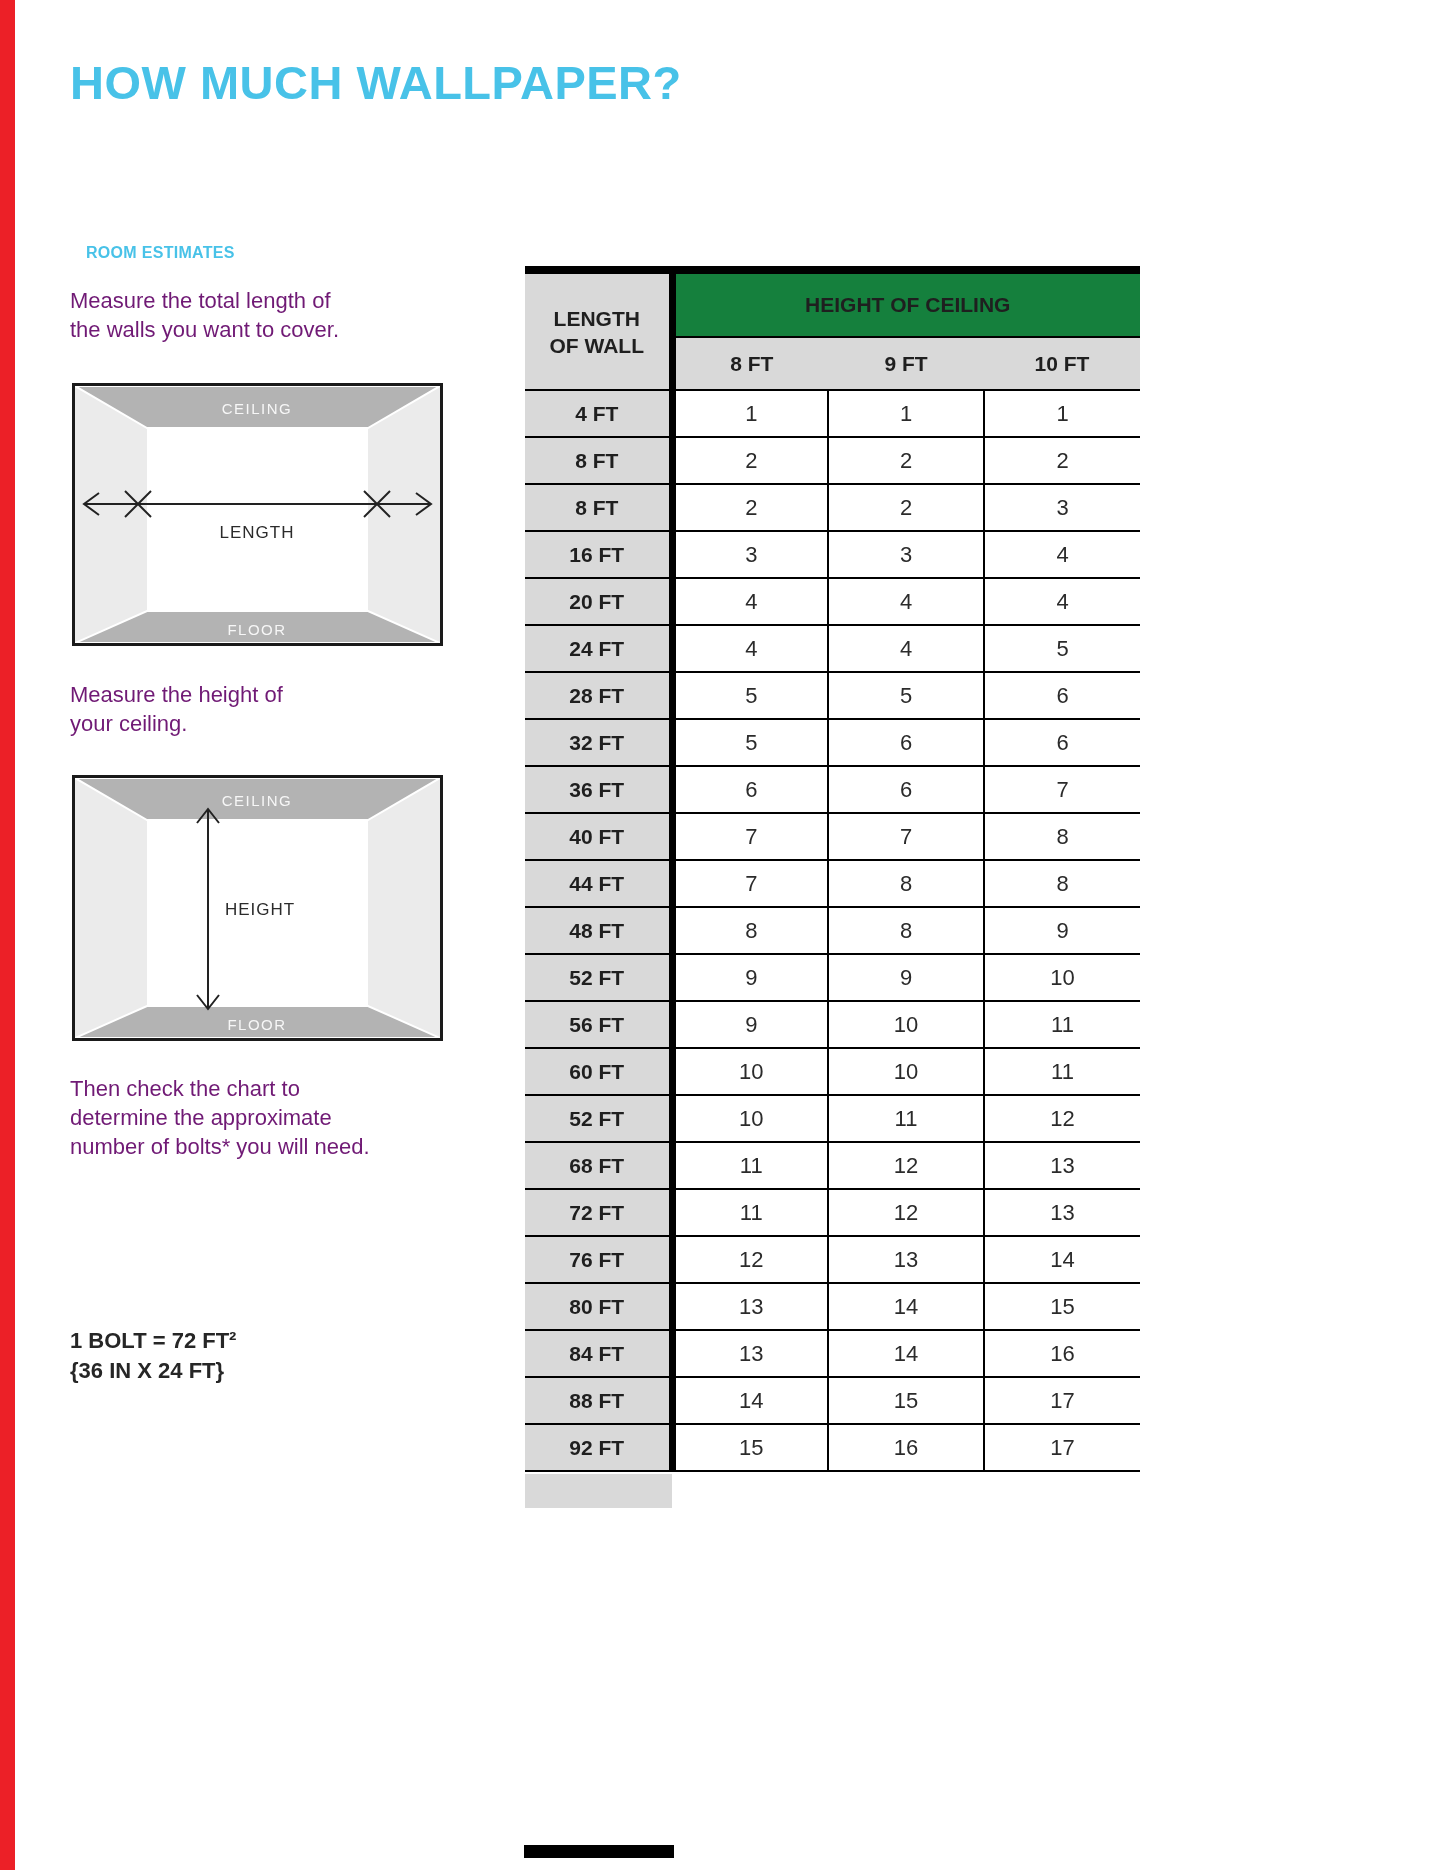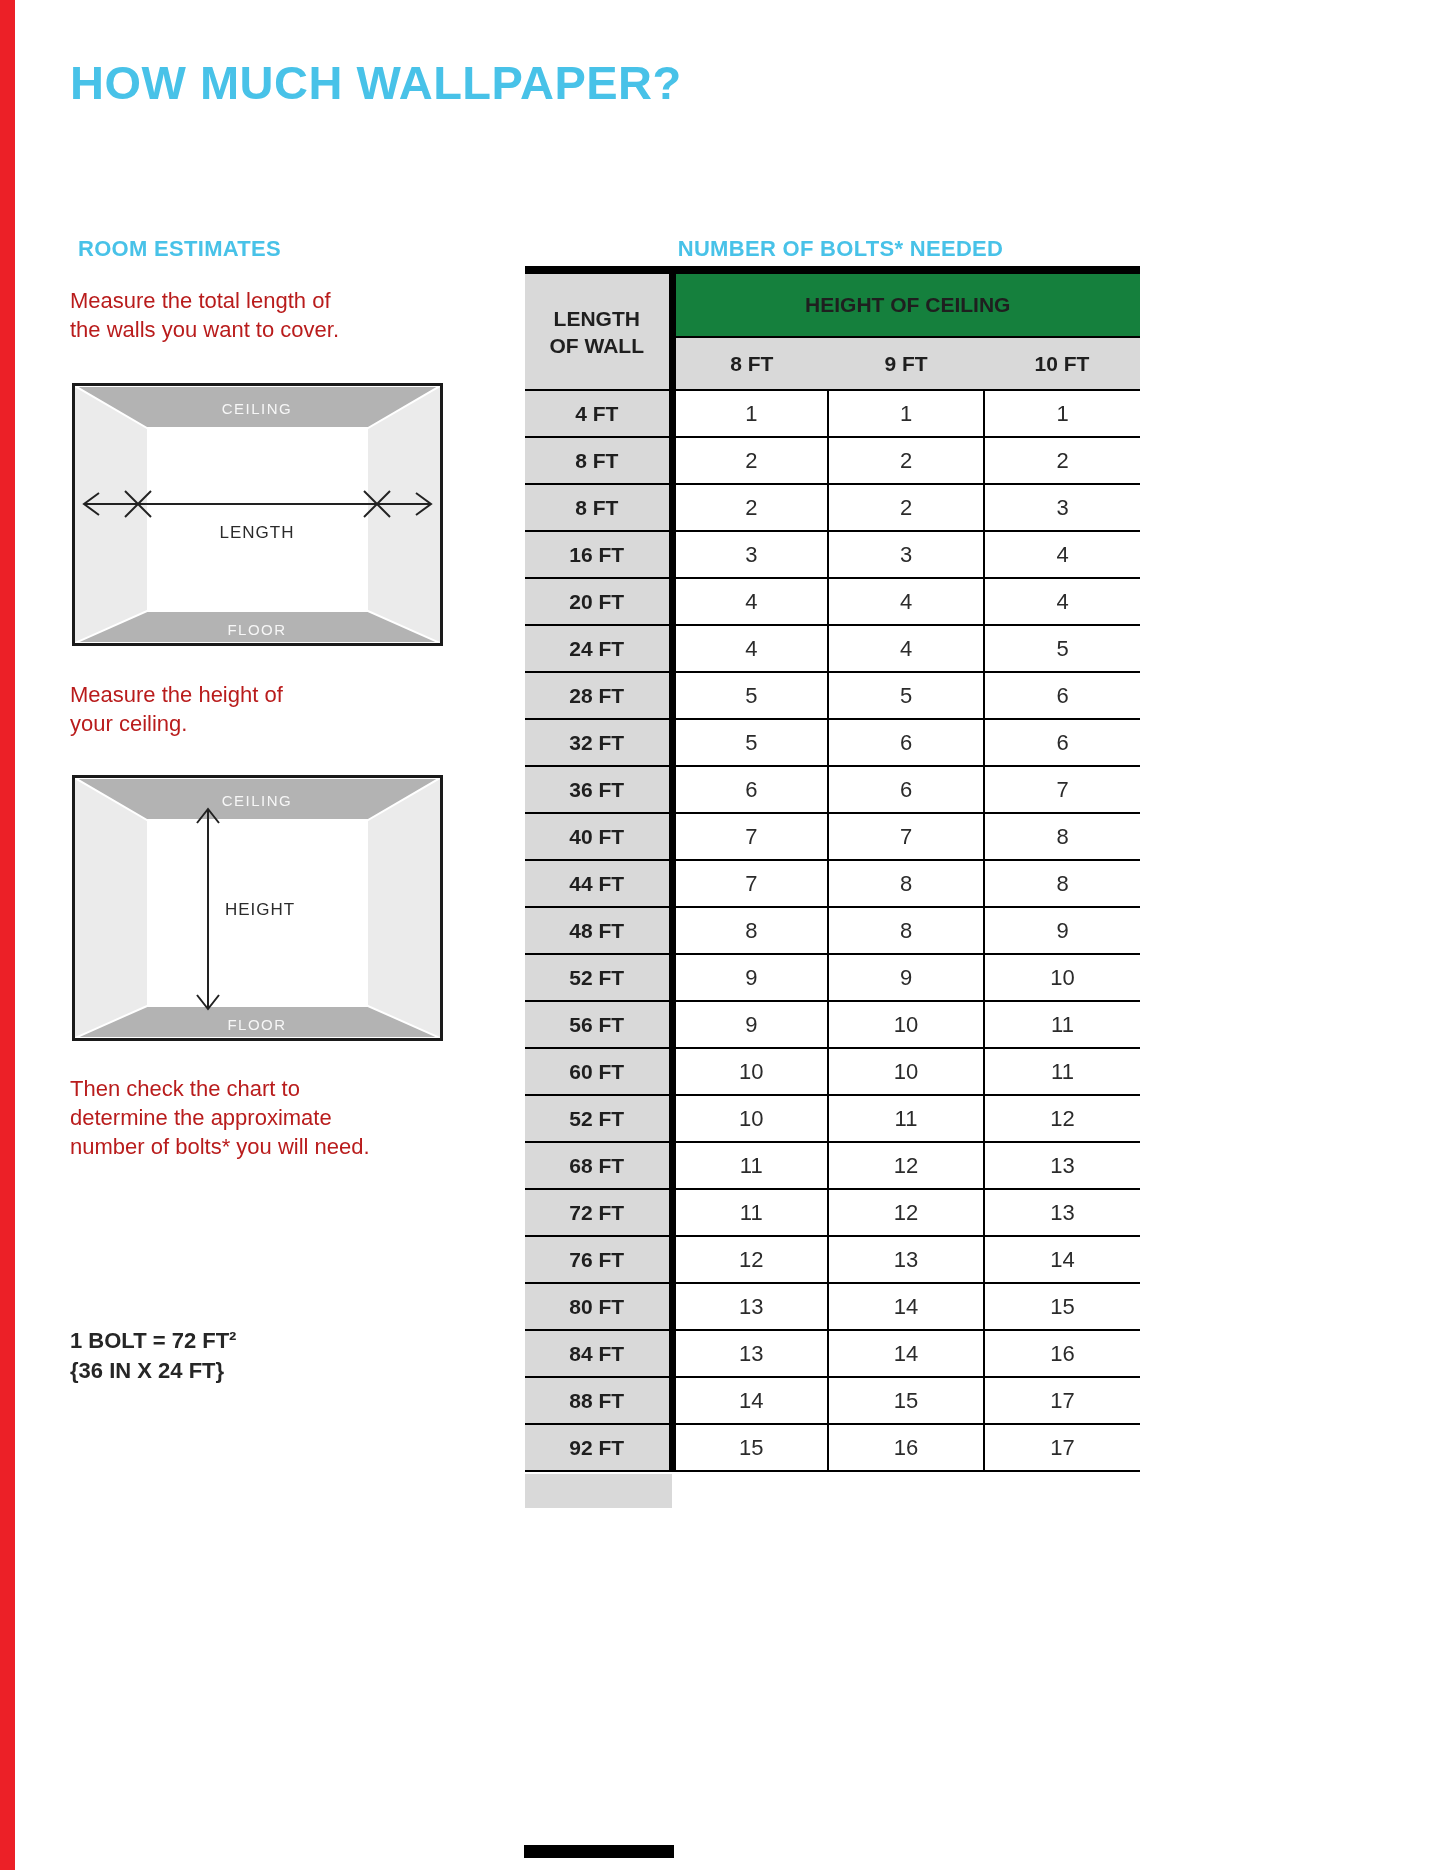--- a/index.html
+++ b/index.html
@@ -4,26 +4,26 @@
 <style>
   html,body { margin:0; padding:0; background:#ffffff; }
   body { font-family:"Liberation Sans", sans-serif; color:#2b2b2b; }
   .page { position:relative; width:1445px; height:1870px; background:#ffffff; overflow:hidden;padding-left:16px; }
 
   .red-bar { position:absolute; left:0; top:0; width:15px; height:1870px; background:#ec2027; }
 
   .title { position:absolute; left:70px; top:55px; margin:0; font-size:47px; font-weight:bold;
            color:#48c2e8; letter-spacing:0.5px; }
 
-  .section-heading { margin:8px; font-size:22px; font-weight:bold; color:#48c2e8; letter-spacing:0.3px; }
+  .section-heading { margin:16px; font-size:16px; font-weight:bold; color:#48c2e8; letter-spacing:0.3px; }
   .h-left  { position:absolute; left:70px; top:228px; }
   .h-right { position:absolute; left:525px; top:228px; width:615px; text-align:center; }
 
   .para { position:absolute; left:70px; margin:0; font-size:22px; line-height:29px;
-          color:#b91c1c; white-space:pre-line; }
+          color:#701a75; white-space:pre-line; }
   .p1 { top:286px; }
   .p2 { top:680px; }
   .p3 { top:1074px; }
 
   .diagram { position:absolute; left:72px; border:3px solid #1a1a1a; line-height:0; background:#c4b5fd; }
   .d1 { top:383px; }
   .d2 { top:775px; }
 
   .wall-label { fill:#f7f7f7; font-size:15px; letter-spacing:1.5px; text-anchor:middle;
                 font-family:"Liberation Sans", sans-serif; }
@@ -63,21 +63,20 @@
 </head>
 <body>
 
 <div class="page">
 
   <div class="red-bar"></div>
 
   <h1 class="title">HOW MUCH WALLPAPER?</h1>
 
   <h2 class="section-heading h-left">ROOM ESTIMATES</h2>
-  <h2 class="section-heading h-right">NUMBER OF BOLTS* NEEDED</h2>
 
   <p class="para p1">Measure the total length of
 the walls you want to cover.</p>
 
   <div class="diagram d1">
     <svg viewBox="0 0 365 257" width="365" height="257">
       <rect x="0" y="0" width="365" height="257" fill="#ebebeb"></rect>
       <polygon points="0,0 365,0 293,42 72,42" fill="#b3b3b3" stroke="#ffffff" stroke-width="2"></polygon>
       <polygon points="0,257 365,257 293,225 72,225" fill="#b3b3b3" stroke="#ffffff" stroke-width="2"></polygon>
       <rect x="72" y="42" width="221" height="183" fill="#ffffff"></rect>

